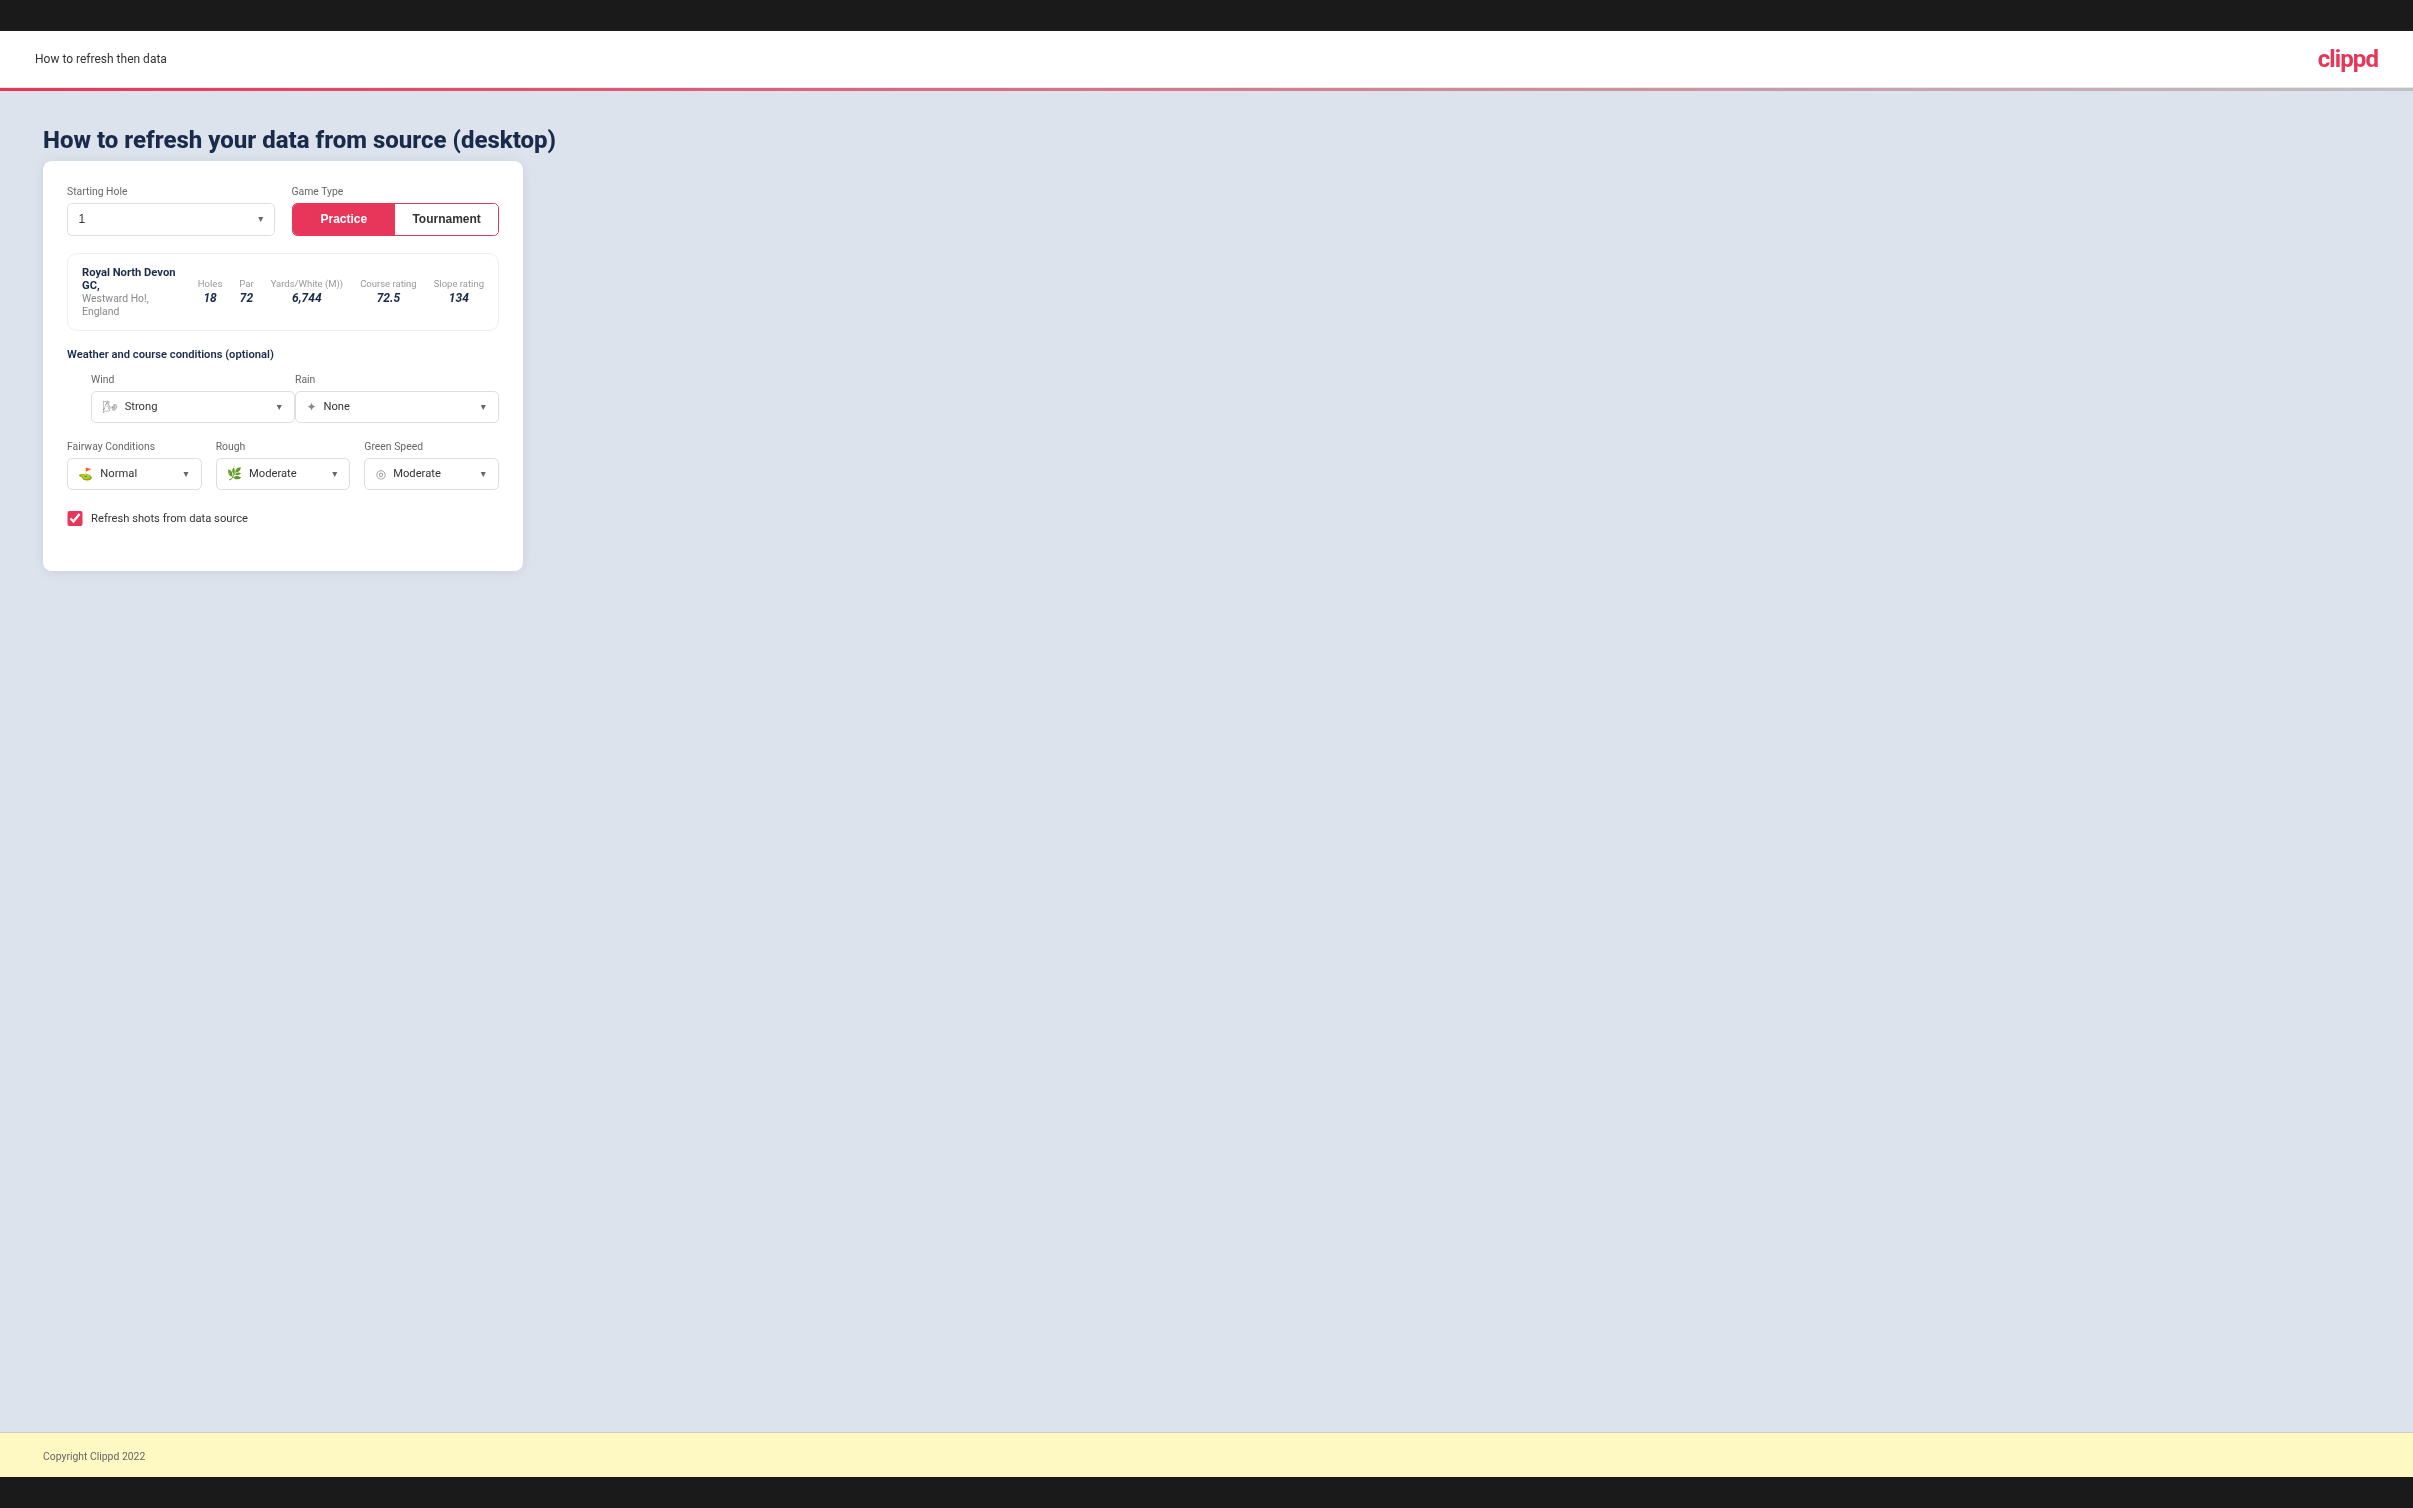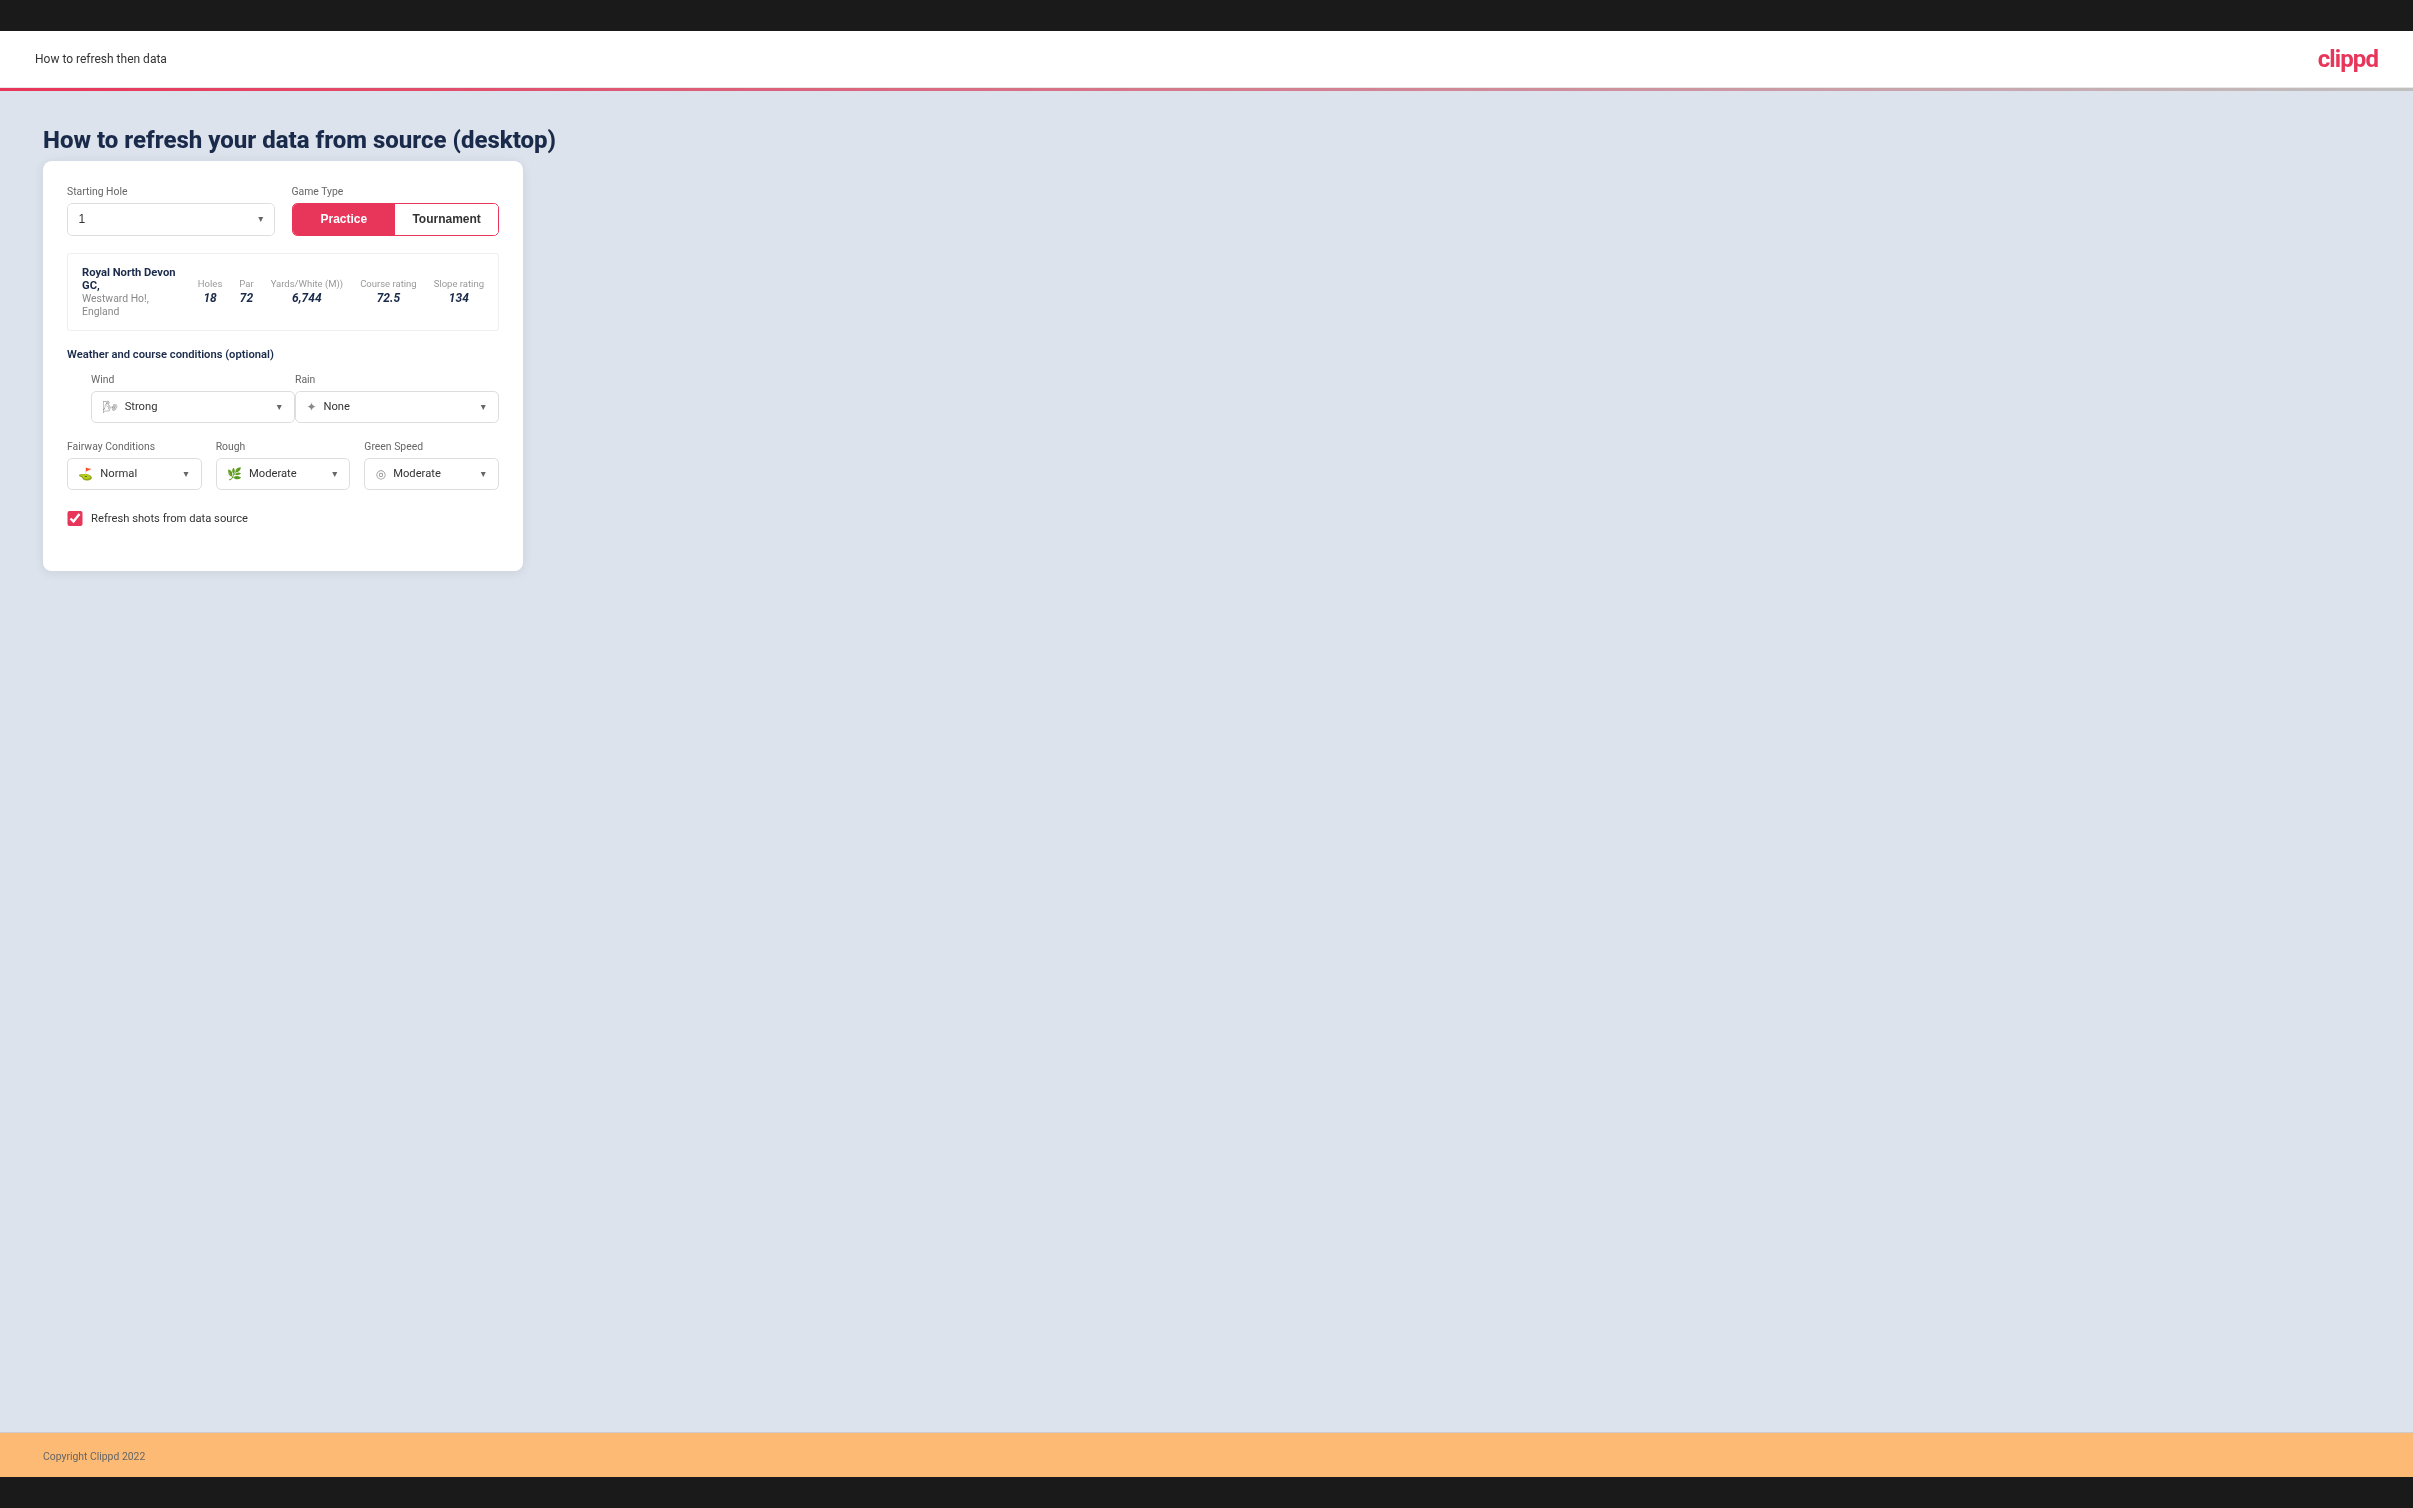--- a/index.html
+++ b/index.html
@@ -143,21 +143,21 @@
       color: #fff;
     }
 
     .game-type-btn.inactive {
       background: #fff;
       color: #333;
     }
 
     .course-row {
       border: 0.9px solid #eee;
-      border-radius: 3px;
+      border-radius: 10px;
       padding: 12px 14px;
       display: flex;
       align-items: center;
       gap: 17px;
       margin-bottom: 17px;
     }
 
     .course-info {
       flex: 1;
     }
@@ -290,21 +290,21 @@
     }
 
     .instruction-text {
       font-size: 19px;
       line-height: 1.5;
       color: #1a2a4a;
       font-weight: 400;
     }
 
     .footer {
-      background: #fdba74;
+      background: #fef9c3;
       padding: 14px 43px;
       border-top: 0.9px solid #ccc;
     }
 
     .footer-text {
       font-size: 10.4px;
       color: #666;
     }
 
     .bottom-bar {

